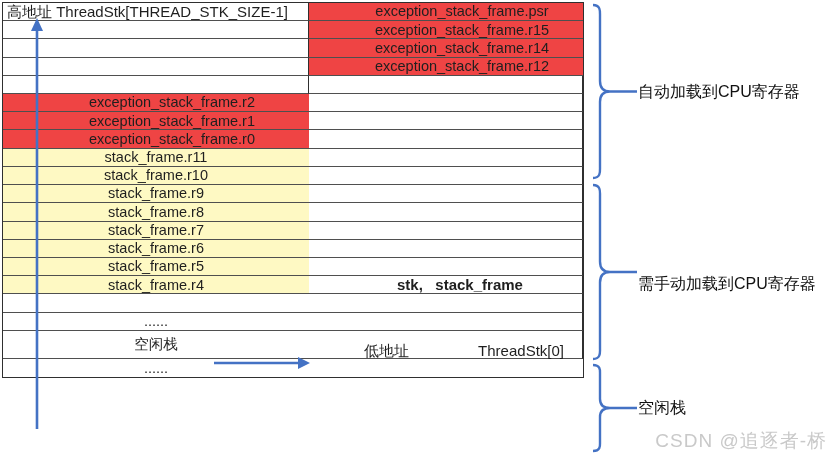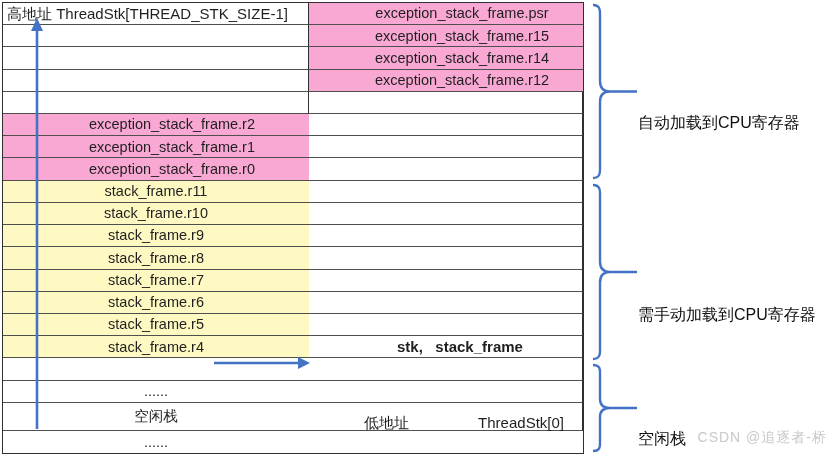--- a/index.html
+++ b/index.html
@@ -2,45 +2,45 @@
 <html><head>
 <meta charset="utf-8">
 <style>
   html,body{margin:0;padding:0;background:#ffffff;}
   .stage{
     position:relative;width:833px;height:456px;background:#ffffff;overflow:hidden;
     font-family:"Liberation Sans","DejaVu Sans",sans-serif;color:#1f1f1f;
   }
   
   .stack-table{
-    position:absolute;left:2px;top:2px;width:582px;height:452px;
+    position:absolute;left:2px;top:2px;width:582px;height:376px;
     border:1px solid #2f2f2f;box-sizing:border-box;
     display:grid;grid-template-columns:306px 1fr;grid-template-rows:repeat(20,1fr);
   }
   .cell{
     box-sizing:border-box;border-bottom:1px solid #4f4f4f;
     display:flex;align-items:center;font-size:14.5px;line-height:1;
   }
   .cell:nth-child(39),.cell:nth-child(40){border-bottom:none;}
   .left{border-right:1px solid #2f2f2f;}
   .mid{justify-content:center;}
-  .exc{background:#f9a8d4;padding-left:32px;}
+  .exc{background:#ef4444;padding-left:32px;}
   .stk{background:#fef9c3;}
   .free{background:#ffffff;}
   .top-addr{padding-left:4px;font-size:15px;white-space:nowrap;}
   .pointer-cell{padding-left:88px;font-size:15px;white-space:pre;font-weight:bold;}
   .bottom-addr{justify-content:space-between;padding:12px 18px 0 55px;font-size:15px;}
   
   .arrow-svg{position:absolute;overflow:visible;}
   
   .brace-svg{position:absolute;left:590px;overflow:visible;}
-  .brace-label{position:absolute;left:638px;font-size:16px;white-space:nowrap;color:#111;margin-top:31px;}
+  .brace-label{position:absolute;left:638px;font-size:16px;white-space:nowrap;color:#111;}
   
   .watermark{
-    position:absolute;right:6px;bottom:9px;font-size:14px;color:#c9c9c9;
+    position:absolute;right:6px;bottom:2px;font-size:19px;color:#c9c9c9;
     letter-spacing:1px;white-space:nowrap;
   }
 </style>
 </head>
 <body>
 
 <div class="stage">
 
   <div class="stack-table">
 

